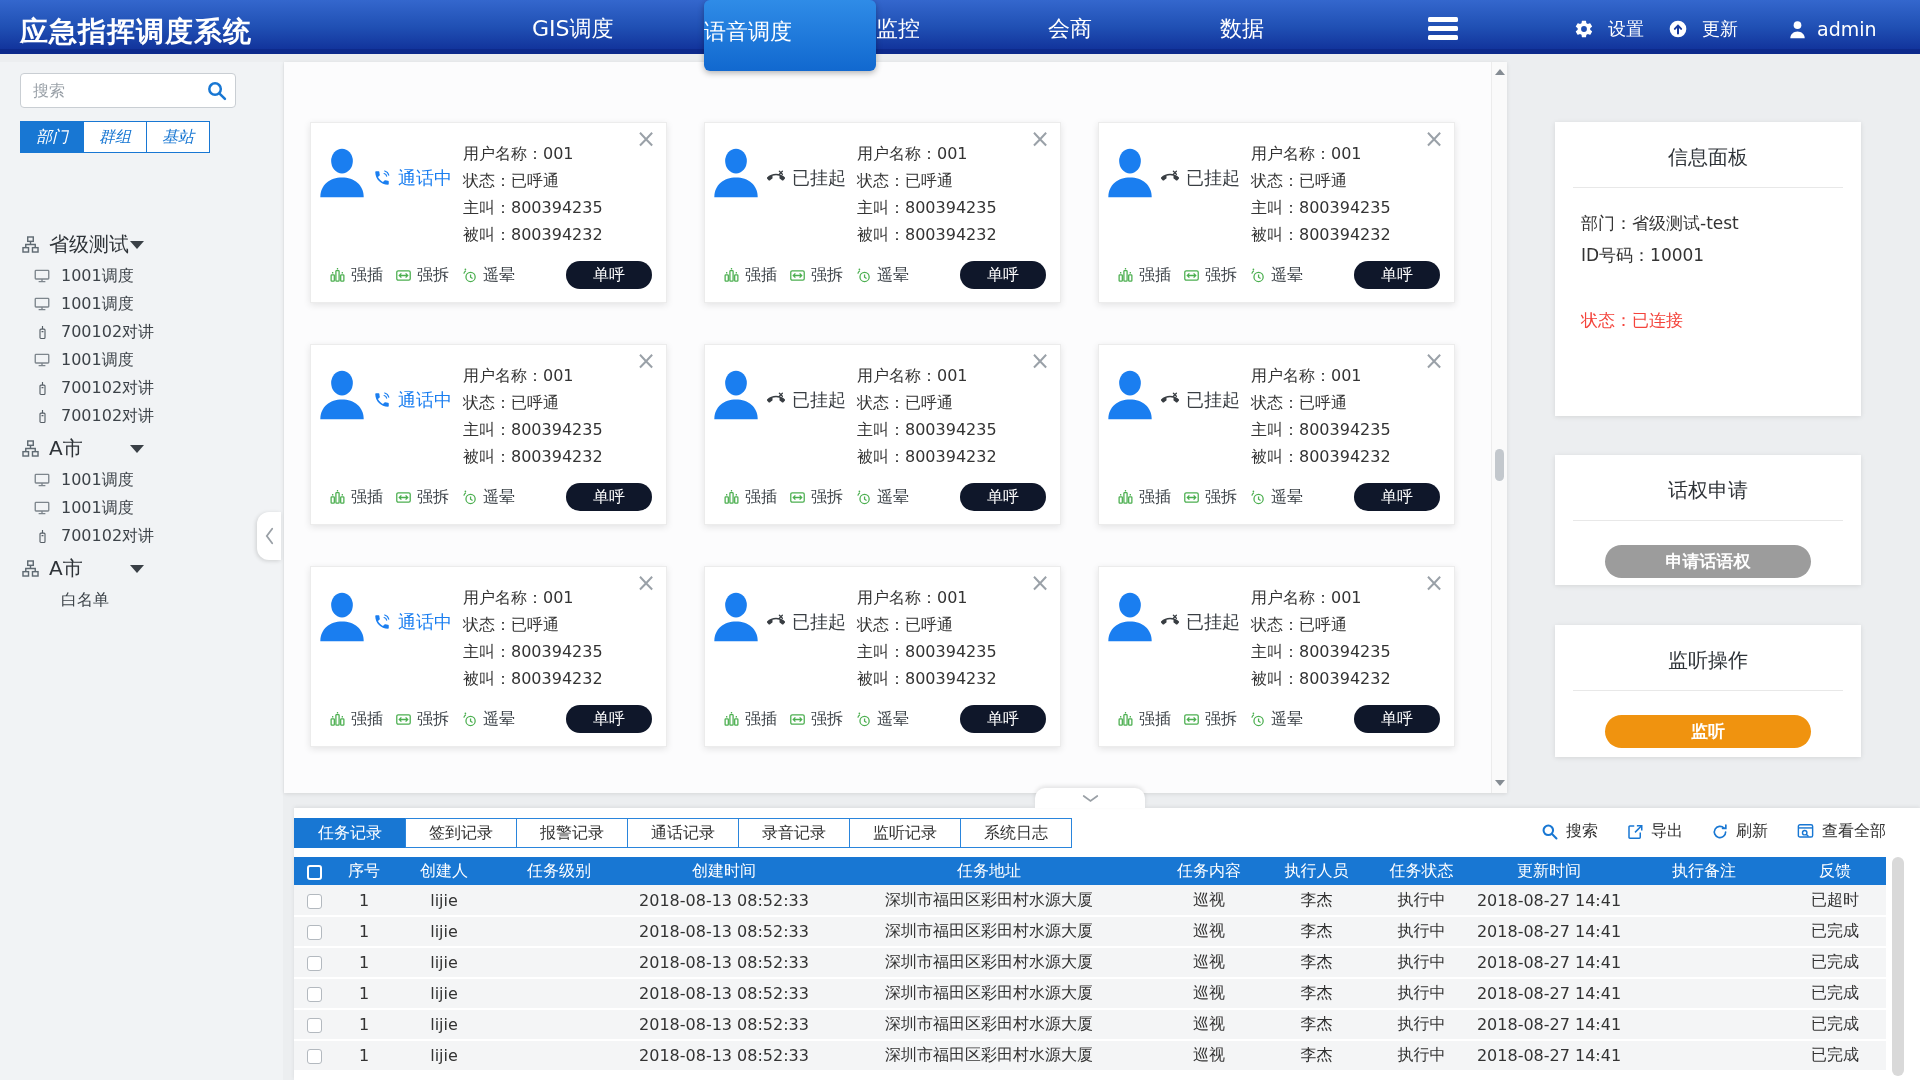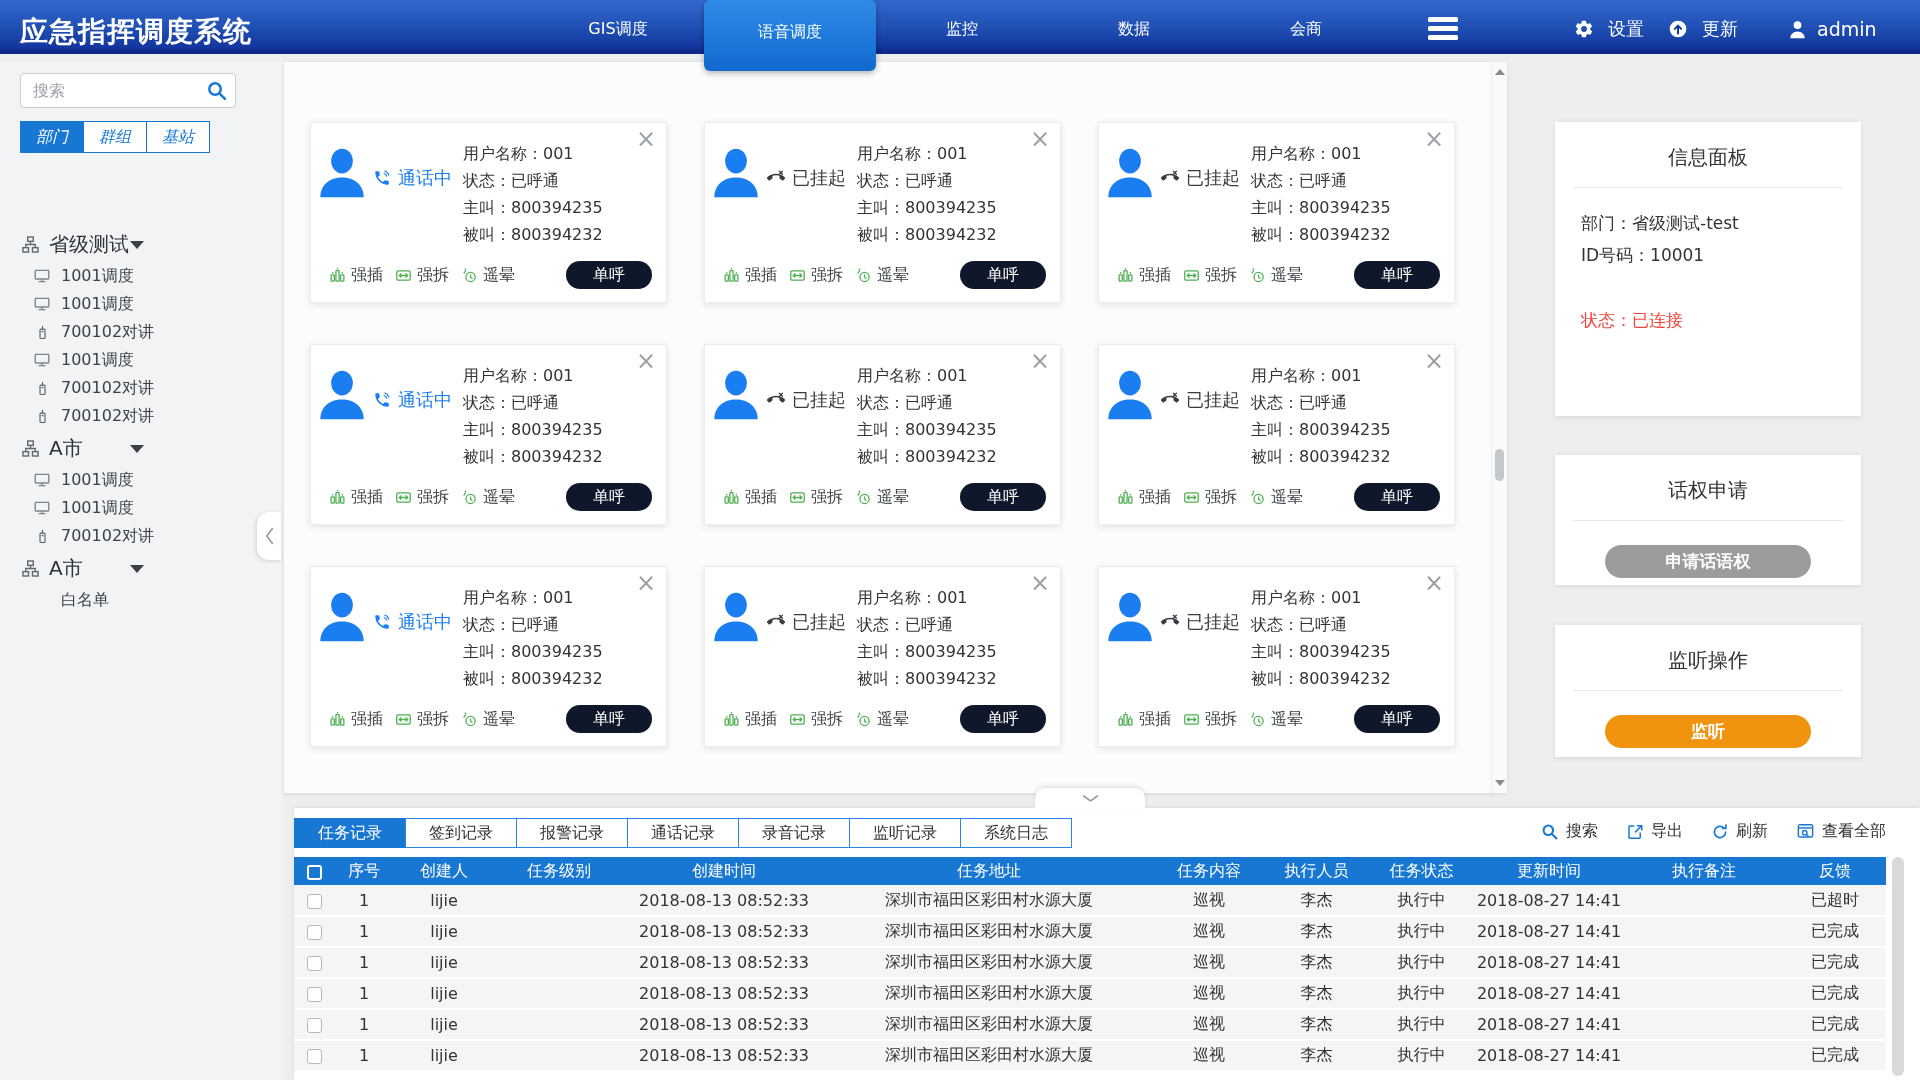--- a/index.html
+++ b/index.html
@@ -7,21 +7,21 @@
   body{position:relative;overflow:hidden;background:#eceef0;font-family:"DejaVu Sans","Liberation Sans",sans-serif;color:#333;}
   svg{display:block;}
   i{font-style:normal;}
 
   
   .navbar{position:absolute;top:0;left:0;width:1920px;height:54px;
     background:linear-gradient(180deg,#3467cd 0%,#2050b4 55%,#12349c 100%);
     border-bottom:5px solid #0d2a8c;z-index:40;}
   .app-title{position:absolute;left:20px;top:13px;font-size:28px;font-weight:bold;color:#fff;letter-spacing:1px;}
   .nav-menu{position:absolute;left:532px;top:0;display:flex;height:58px;}
-  .nav-item{width:172px;height:58px;line-height:58px;text-align:center;color:#fff;font-size:16px;cursor:pointer;}
+  .nav-item{width:172px;height:58px;line-height:58px;text-align:left;color:#fff;font-size:22px;cursor:pointer;}
   .nav-item.active{height:71px;line-height:64px;background:linear-gradient(180deg,#2f8ce7,#1168cf);border-radius:6px;box-shadow:0 2px 6px rgba(0,0,0,.30);}
   .nav-burger{position:absolute;left:1428px;top:17px;width:30px;display:flex;flex-direction:column;gap:4px;cursor:pointer;}
   .nav-burger i{display:block;height:5px;background:#fff;border-radius:1.5px;}
   .nav-right{position:absolute;left:1574px;top:0;height:58px;display:flex;align-items:center;gap:24px;color:#fff;}
   .nav-chip{display:flex;align-items:center;gap:14px;font-size:18px;cursor:pointer;text-align:right;}
   .nav-user{position:absolute;left:1786px;top:0;height:58px;display:flex;align-items:center;gap:8px;color:#fff;font-size:19px;cursor:pointer;}
 
   
   .sidebar{position:absolute;left:0;top:62px;width:283px;bottom:0;background:#f1f3f5;}
   .search-wrap{position:absolute;left:20px;top:11px;width:216px;height:35px;}
@@ -94,22 +94,22 @@
 </style>
 </head>
 <body>
 
 <div class="navbar">
   <div class="app-title">应急指挥调度系统</div>
   <div class="nav-menu">
       <div class="nav-item">GIS调度</div>
       <div class="nav-item active">语音调度</div>
       <div class="nav-item">监控</div>
+      <div class="nav-item">会商</div>
       <div class="nav-item">数据</div>
-      <div class="nav-item">会商</div>
     </div>
   <div class="nav-burger">
       <i></i>
       <i></i>
       <i></i>
     </div>
   <div class="nav-right">
     <div class="nav-chip">
       <span>
           <svg viewBox="0 0 24 24" width="20" height="20" fill="#fff">

